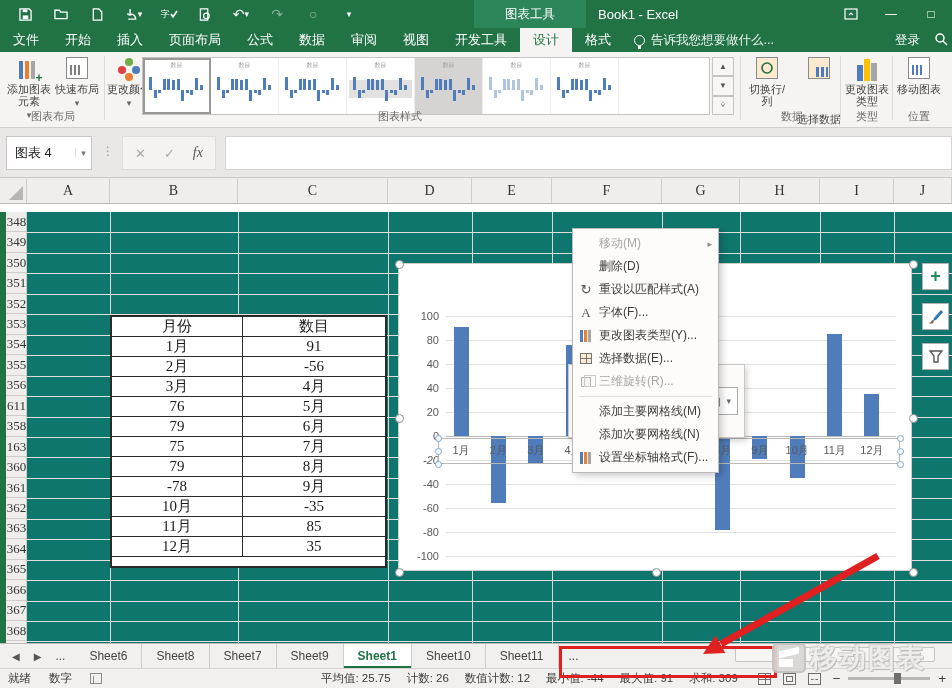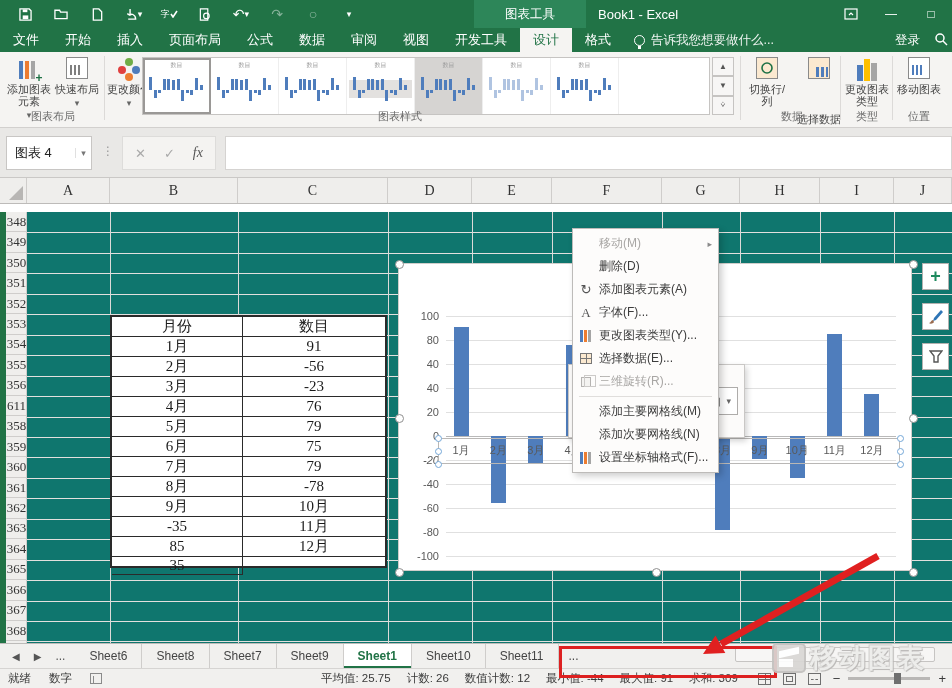--- a/index.html
+++ b/index.html
@@ -469,21 +469,21 @@
         <div class="rhcell" style="top: 20.45px; height: 20.45px;">349</div>
         <div class="rhcell" style="top: 40.9px; height: 20.45px; font-family: Liberation Serif, serif;">350</div>
         <div class="rhcell" style="top: 61.35px; height: 20.45px;">351</div>
         <div class="rhcell" style="top: 81.8px; height: 20.45px;">352</div>
         <div class="rhcell" style="top: 102.25px; height: 20.45px;">353</div>
         <div class="rhcell" style="top: 122.7px; height: 20.45px;">354</div>
         <div class="rhcell" style="top: 143.15px; height: 20.45px;">355</div>
         <div class="rhcell" style="top: 163.6px; height: 20.45px;">356</div>
         <div class="rhcell" style="top: 184.05px; height: 20.45px;">611</div>
         <div class="rhcell" style="top: 204.5px; height: 20.45px;">358</div>
-        <div class="rhcell" style="top: 224.95px; height: 20.45px;">359</div>
+        <div class="rhcell" style="top: 224.95px; height: 20.45px;">163</div>
         <div class="rhcell" style="top: 245.4px; height: 20.45px;">360</div>
         <div class="rhcell" style="top: 265.85px; height: 20.45px;">361</div>
         <div class="rhcell" style="top: 286.3px; height: 20.45px;">362</div>
         <div class="rhcell" style="top: 306.75px; height: 20.45px;">363</div>
         <div class="rhcell" style="top: 327.2px; height: 20.45px;">364</div>
         <div class="rhcell" style="top: 347.65px; height: 20.45px;">365</div>
         <div class="rhcell" style="top: 368.1px; height: 20.45px;">366</div>
         <div class="rhcell" style="top: 388.55px; height: 20.45px;">367</div>
         <div class="rhcell" style="top: 409px; height: 20.45px;">368</div>
         <div class="rhcell" style="top: 429.45px; height: 20.45px;">369</div>
@@ -522,21 +522,20 @@
       </div>
 
     <div class="dtable" id="dtable" style="grid-template-rows: repeat(13, 1fr);">
         <div class="cell">月份</div>
         <div class="cell">数目</div>
         <div class="cell">1月</div>
         <div class="cell">91</div>
         <div class="cell">2月</div>
         <div class="cell">-56</div>
         <div class="cell">3月</div>
-        <div class="cell">-23</div>
         <div class="cell">4月</div>
         <div class="cell">76</div>
         <div class="cell">5月</div>
         <div class="cell">79</div>
         <div class="cell">6月</div>
         <div class="cell">75</div>
         <div class="cell">7月</div>
         <div class="cell">79</div>
         <div class="cell">8月</div>
         <div class="cell">-78</div>
@@ -666,21 +665,21 @@
         <span class="sub">▸</span>
       </div>
       <div class="mi">
         <span class="ico"></span>
         <span class="lbl">删除(D)</span>
       </div>
       <div class="mi">
         <span class="ico">
           <span style="font-size: 13px;">↻</span>
         </span>
-        <span class="lbl">添加图表元素(A)</span>
+        <span class="lbl">重设以匹配样式(A)</span>
       </div>
       <div class="mi">
         <span class="ico">
           <span style="font-family: &quot;Liberation Serif&quot;, serif; font-size: 13px;">A</span>
         </span>
         <span class="lbl">字体(F)...</span>
       </div>
       <div class="mi">
         <span class="ico">
           <span class="mini-bars-ic"></span>

